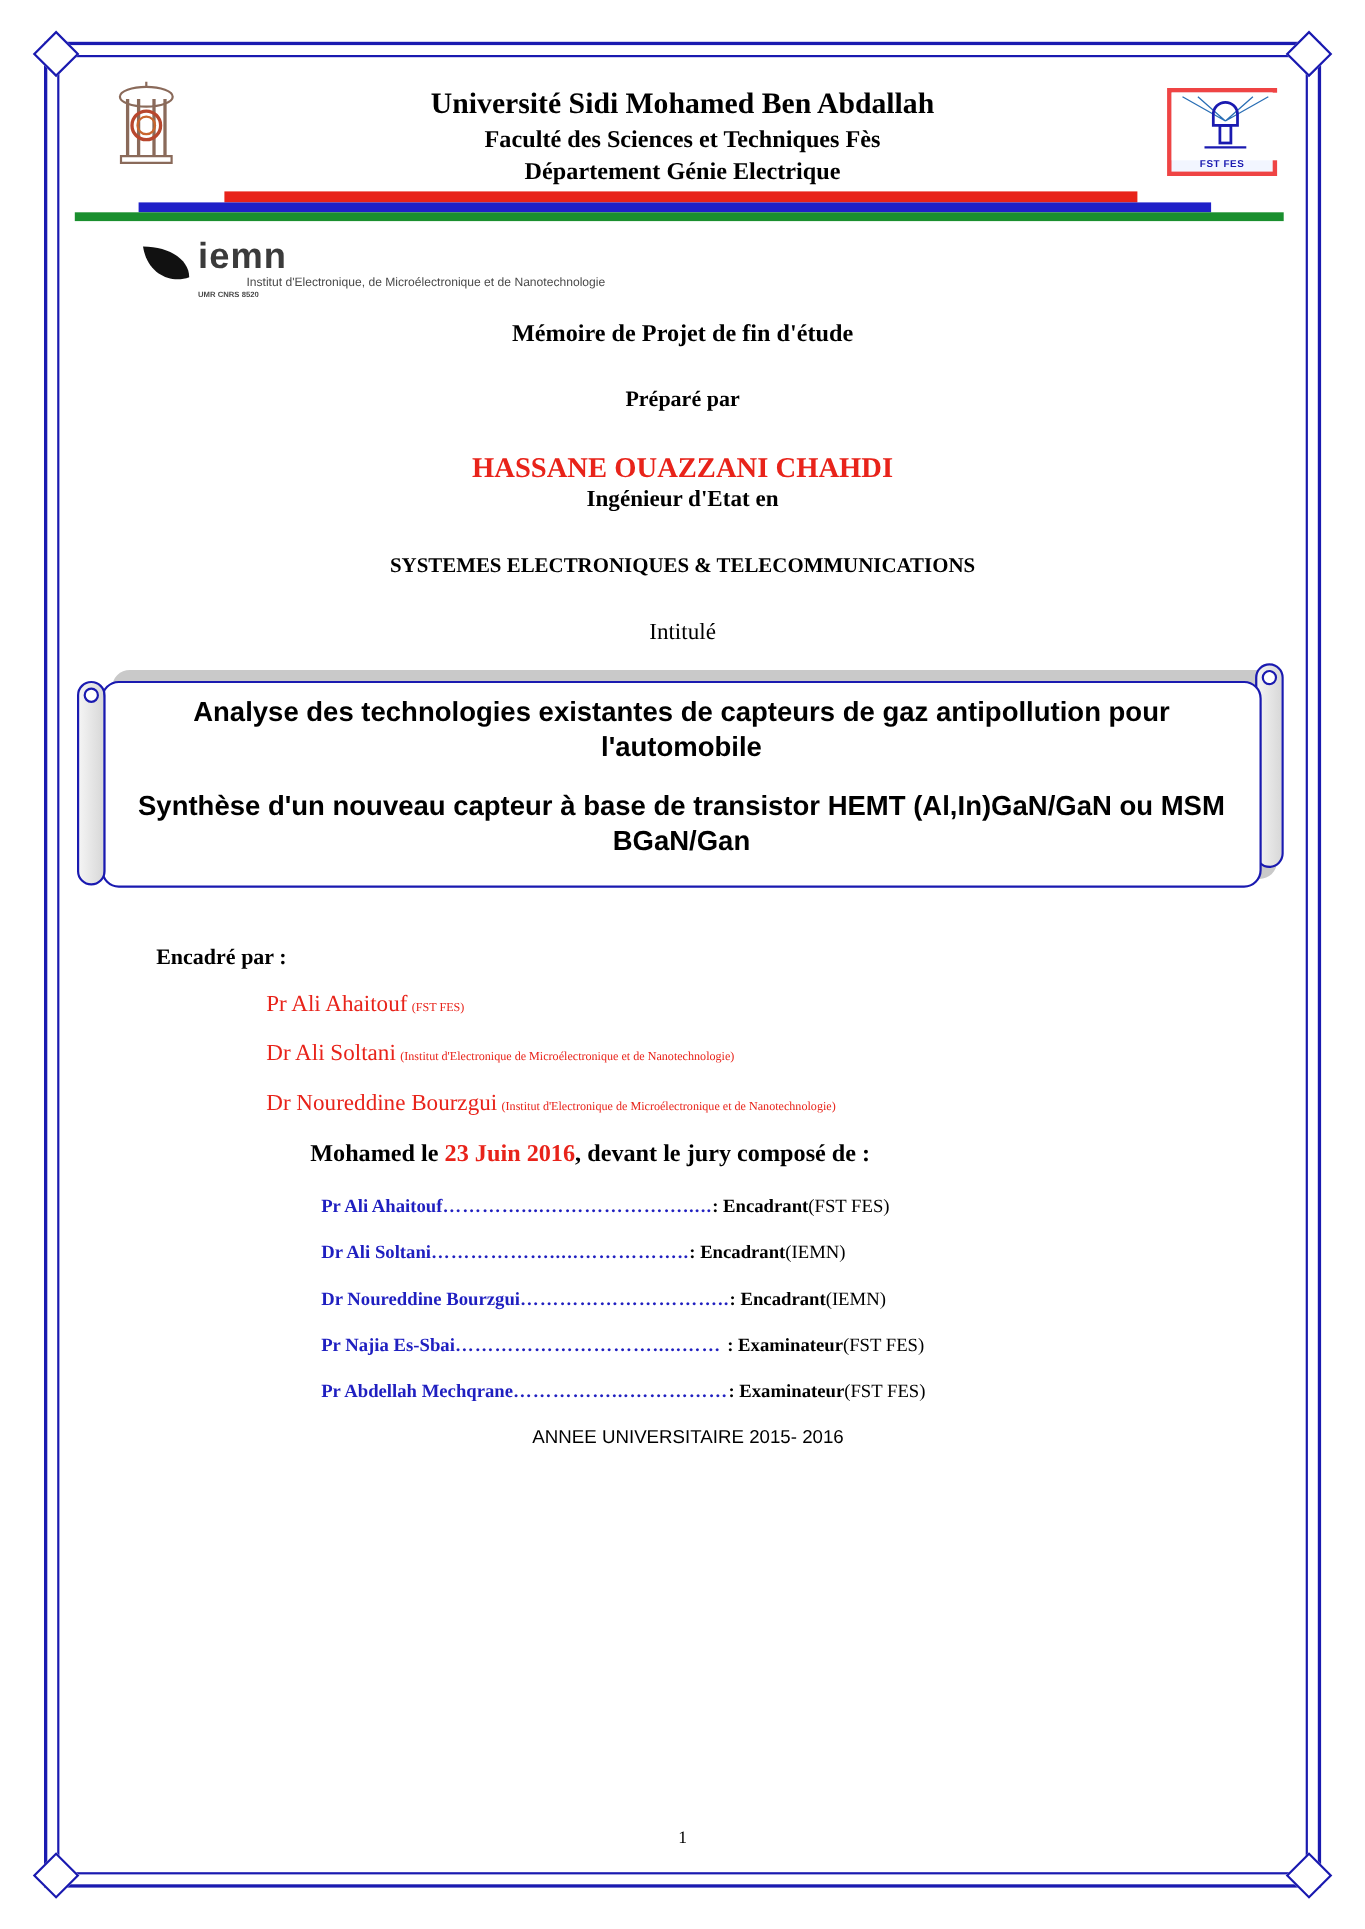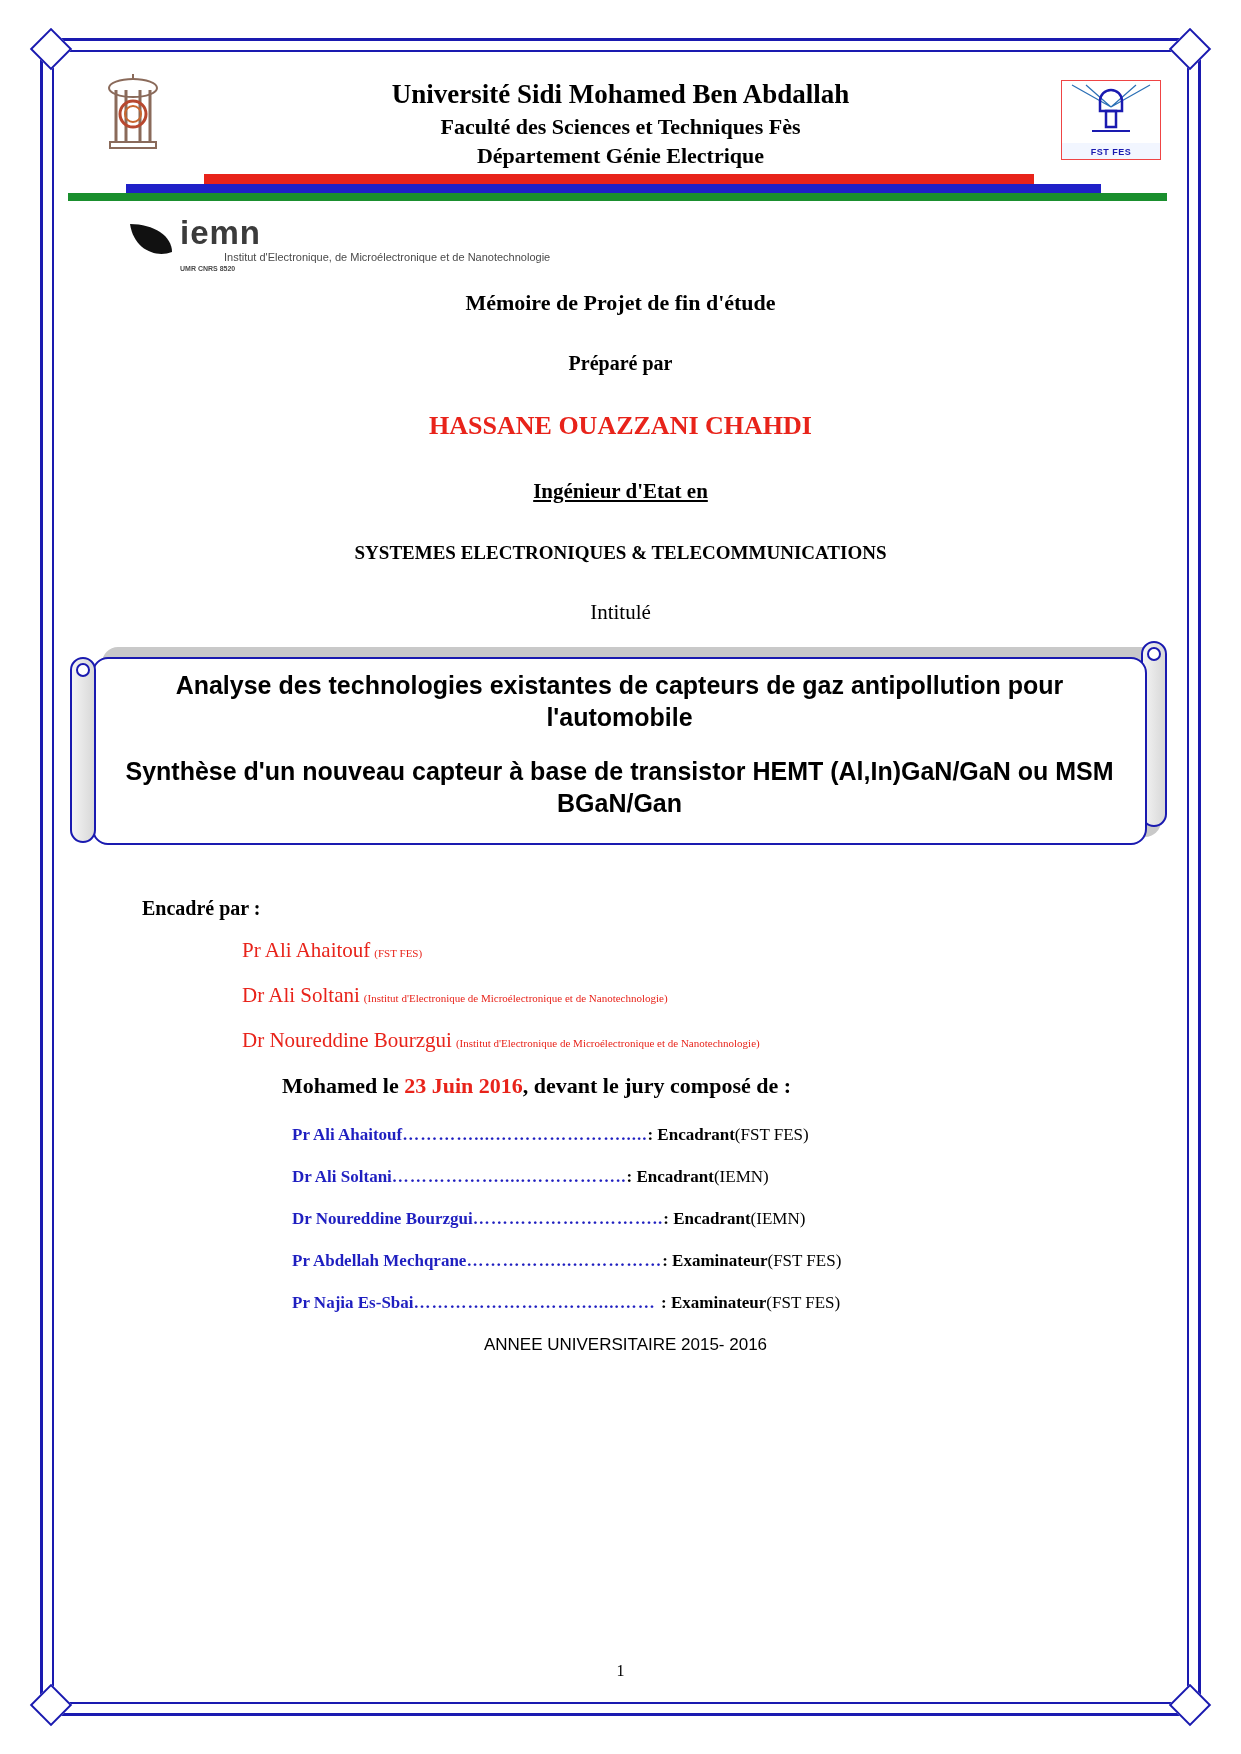--- a/index.html
+++ b/index.html
@@ -71,21 +71,21 @@
     top: 12px;
     width: 82px;
     height: 86px;
   }
   .fst-logo {
     position: absolute;
     right: 16px;
     top: 18px;
     width: 100px;
     height: 80px;
-    border: 1px solid #ef4444;
+    border: 4px solid #ef4444;
     background: #f2f6ff;
     box-sizing: border-box;
     text-align: center;
   }
   .fst-logo .fst-caption {
     position: absolute;
     bottom: 2px;
     left: 0;
     right: 0;
     font-family: "Liberation Sans", sans-serif;
@@ -210,22 +210,20 @@
     margin-top: 36px;
   }
   .line-obtention {
     font-size: 21px;
     font-weight: bold;
     margin-top: 34px;
   }
   .line-ingenieur {
     font-size: 21px;
     font-weight: bold;
-    margin-top: 38px;
-    text-decoration: underline;
   }
   .line-filiere {
     font-size: 19px;
     font-weight: bold;
     margin-top: 38px;
   }
   .line-intitule {
     font-size: 21px;
     font-weight: normal;
     margin-top: 36px;
@@ -482,24 +480,24 @@
       <div class="jury-row">
         <span class="jury-name">Pr Ali Ahaitouf</span><span class="jury-dots">…………....………………….....</span><span class="jury-role">: Encadrant</span><span class="jury-org">(FST FES)</span>
       </div>
       <div class="jury-row">
         <span class="jury-name">Dr Ali Soltani</span><span class="jury-dots">……………….....……………..</span><span class="jury-role">: Encadrant</span><span class="jury-org">(IEMN)</span>
       </div>
       <div class="jury-row">
         <span class="jury-name">Dr Noureddine Bourzgui</span><span class="jury-dots">…………………………..</span><span class="jury-role">: Encadrant</span><span class="jury-org">(IEMN)</span>
       </div>
       <div class="jury-row">
+        <span class="jury-name">Pr Najia Es-Sbai</span><span class="jury-dots">………………………….....…… </span><span class="jury-role">: Examinateur</span><span class="jury-org">(FST FES)</span>
+      </div>
+      <div class="jury-row">
         <span class="jury-name">Pr Abdellah Mechqrane</span><span class="jury-dots">……………...……………</span><span class="jury-role">: Examinateur</span><span class="jury-org">(FST FES)</span>
-      </div>
-      <div class="jury-row">
-        <span class="jury-name">Pr Najia Es-Sbai</span><span class="jury-dots">………………………….....…… </span><span class="jury-role">: Examinateur</span><span class="jury-org">(FST FES)</span>
       </div>
     </div>
 
     <div class="annee">ANNEE UNIVERSITAIRE 2015- 2016</div>
   </div>
 
   <div class="page-number">1</div>
 </div>
 
 </body></html>

